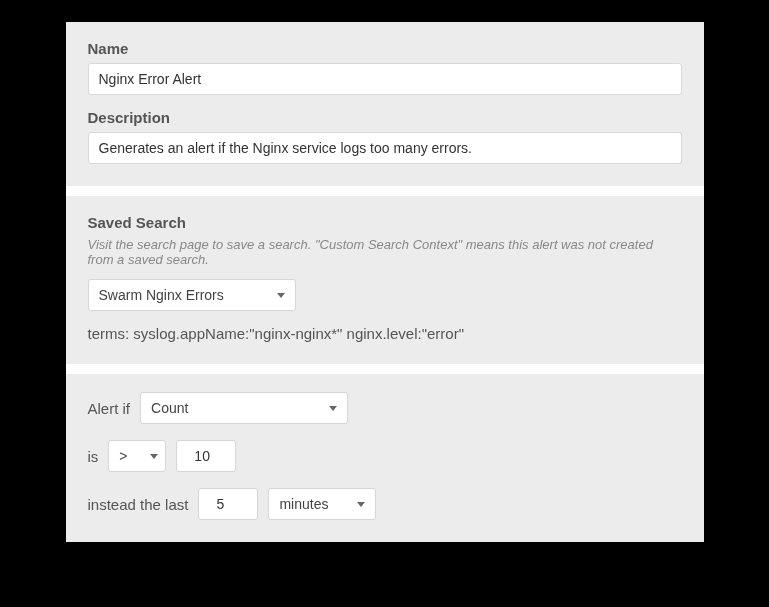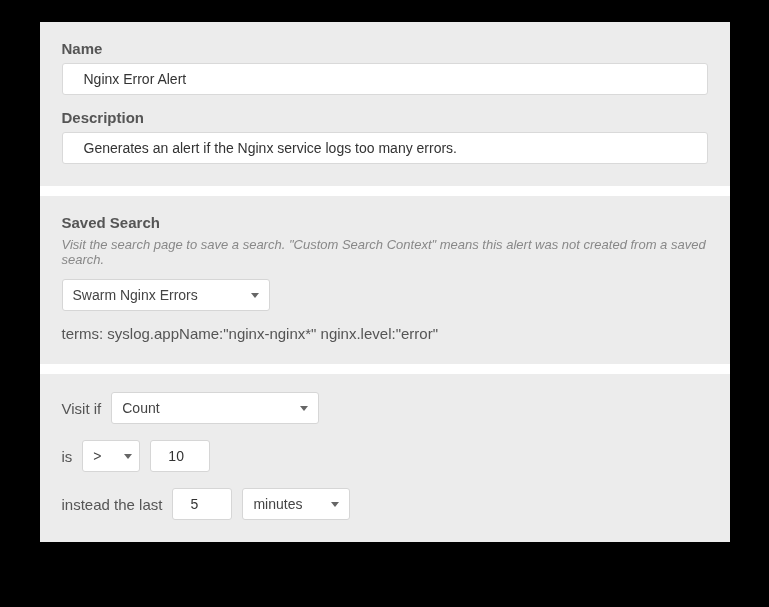--- a/index.html
+++ b/index.html
@@ -6,21 +6,21 @@
   body {
     margin: 0;
     padding: 0;
     background: #000;
     font-family: "Segoe UI", "Helvetica Neue", Arial, sans-serif;
     font-size: 14px;
     color: #444;
   }
   .page {
     background: #14532d;
-    width: 690px;
+    width: 638px;
     margin: 22px auto 16px auto;
   }
   .panel {
     background: #ececec;
     padding: 18px 22px 22px 22px;
   }
   .sep {
     height: 10px;
     background: #fff;
   }
@@ -35,21 +35,21 @@
     color: #888;
     font-size: 13px;
     margin-bottom: 12px;
   }
   .text-input {
     width: 100%;
     height: 32px;
     border: 1px solid #d9d9d9;
     border-radius: 3px;
     background: #fff;
-    padding: 0 21px;
+    padding: 0 10px;
     font-family: inherit;
     font-size: 14px;
     color: #333;
     outline: none;
   }
   .field-block { margin-bottom: 14px; }
   .select {
     display: inline-flex;
     align-items: center;
     justify-content: space-between;
@@ -132,21 +132,21 @@
       <span class="caret"></span>
     </div>
     <div class="terms">terms: syslog.appName:"nginx-nginx*" nginx.level:"error"</div>
   </div>
 
   <div class="sep"></div>
 
   <div class="panel">
 
     <div class="row">
-      <span class="txt">Visit if</span>
+      <span class="txt">Alert if</span>
       <div class="select w-count">
         <span>Count</span>
         <span class="caret"></span>
       </div>
     </div>
 
     <div class="row">
       <span class="txt">is</span>
       <div class="select w-op">
         <span>&gt;</span>

